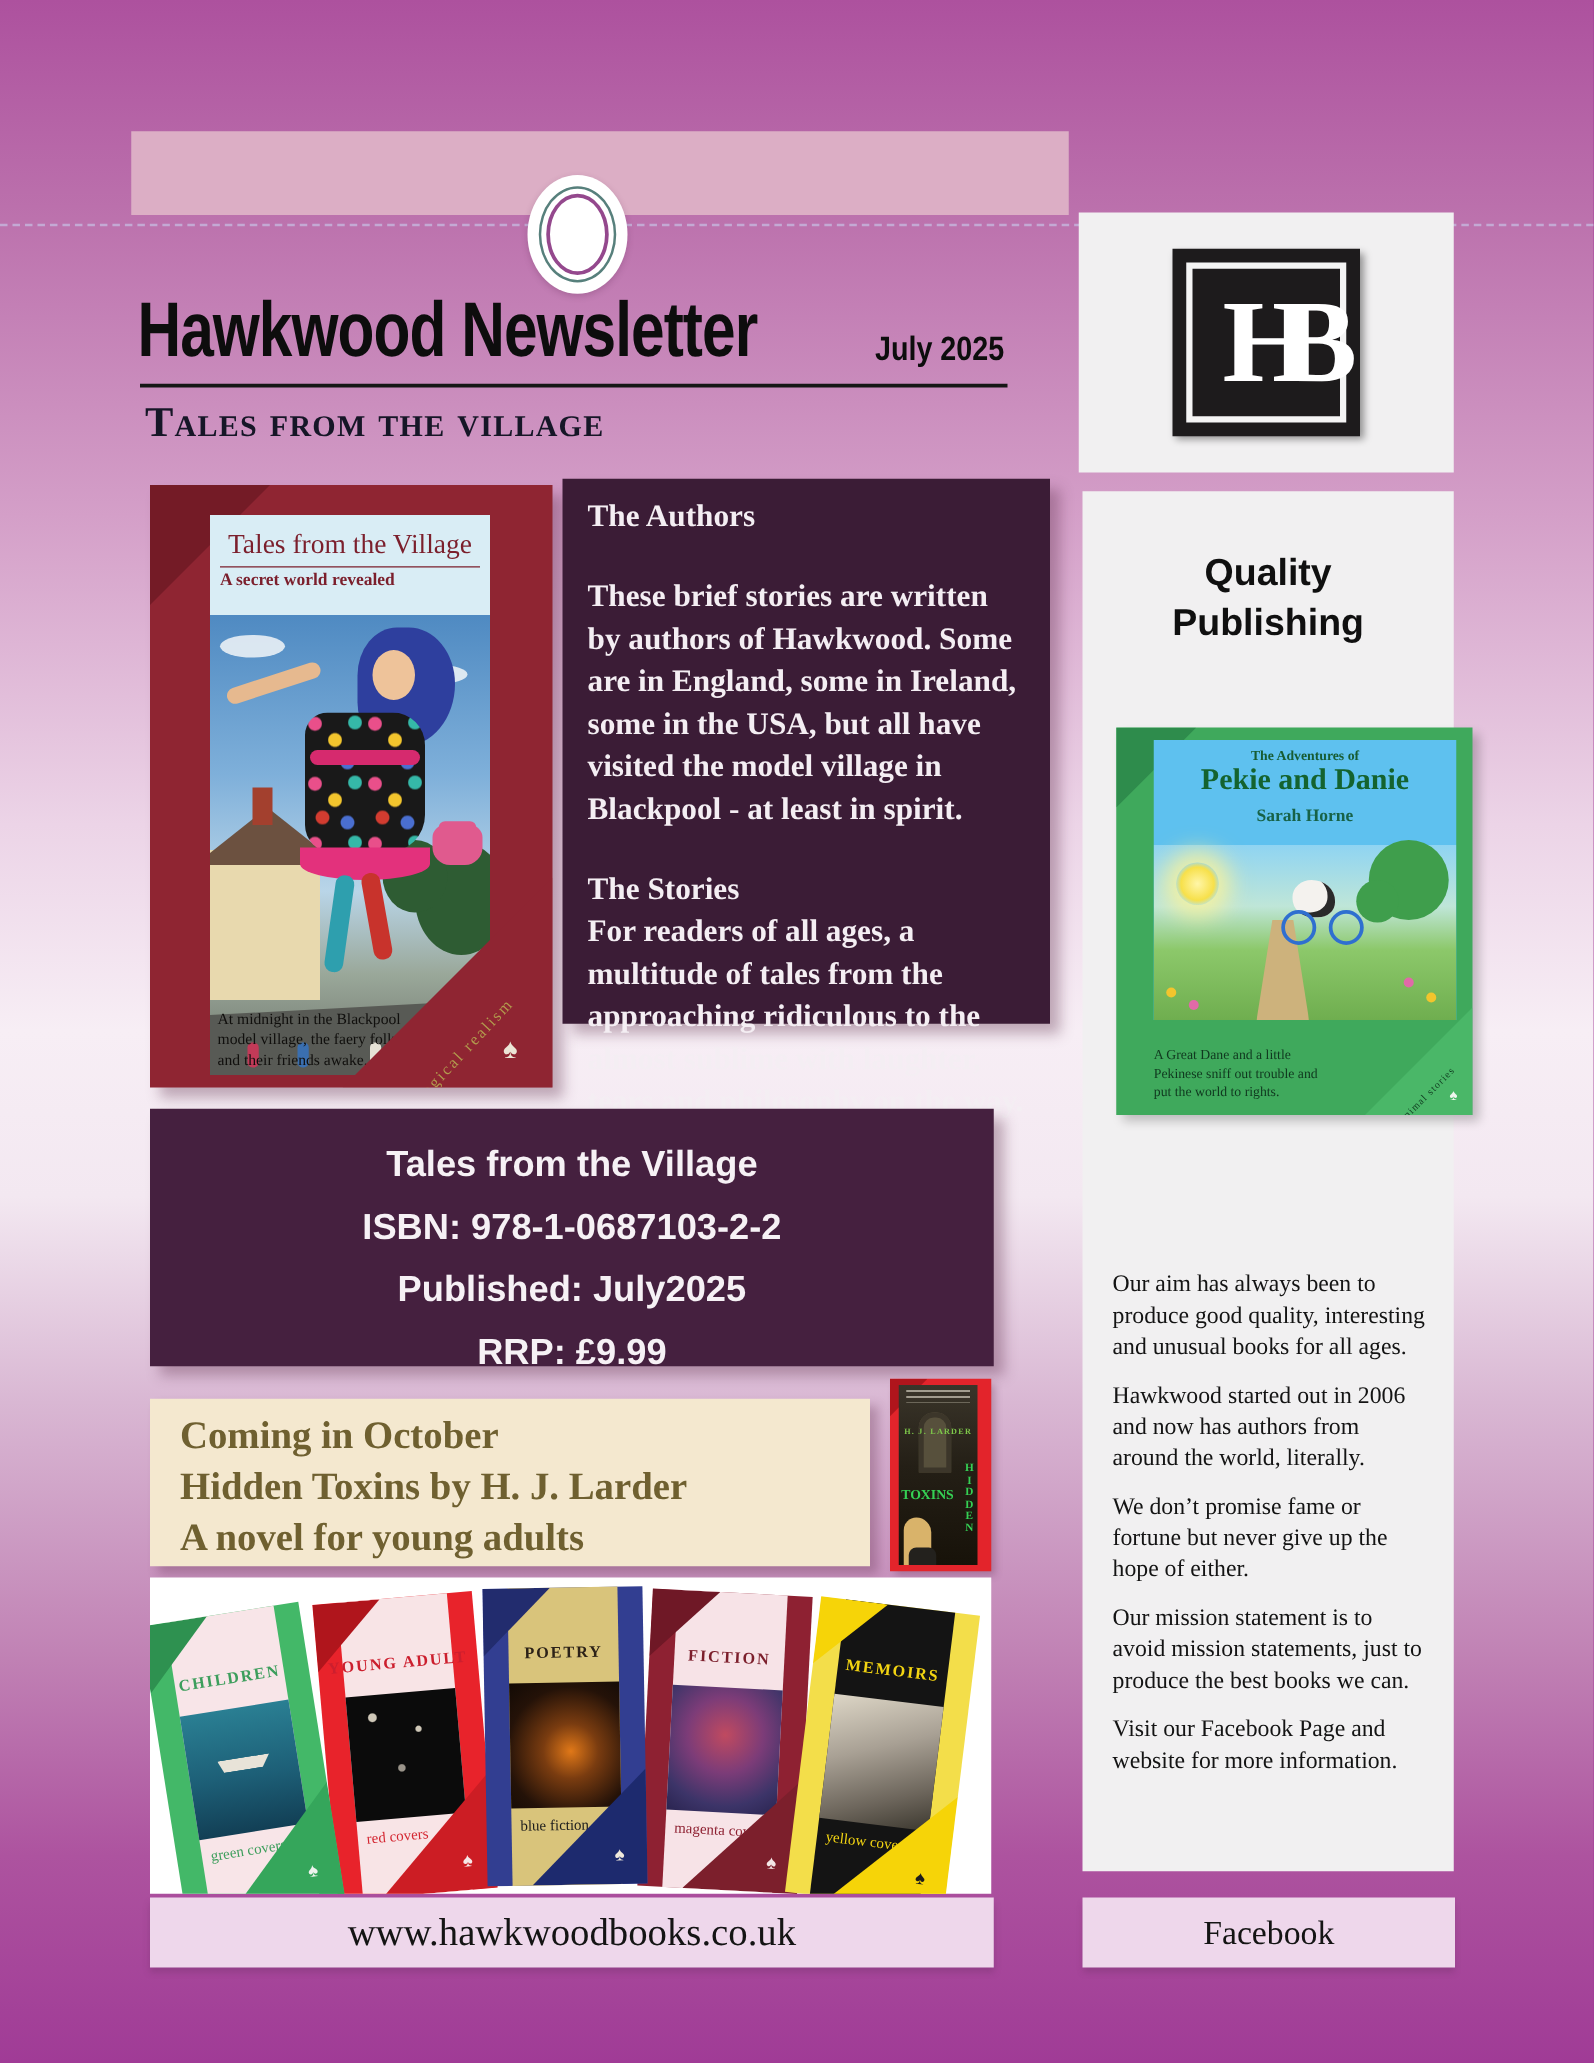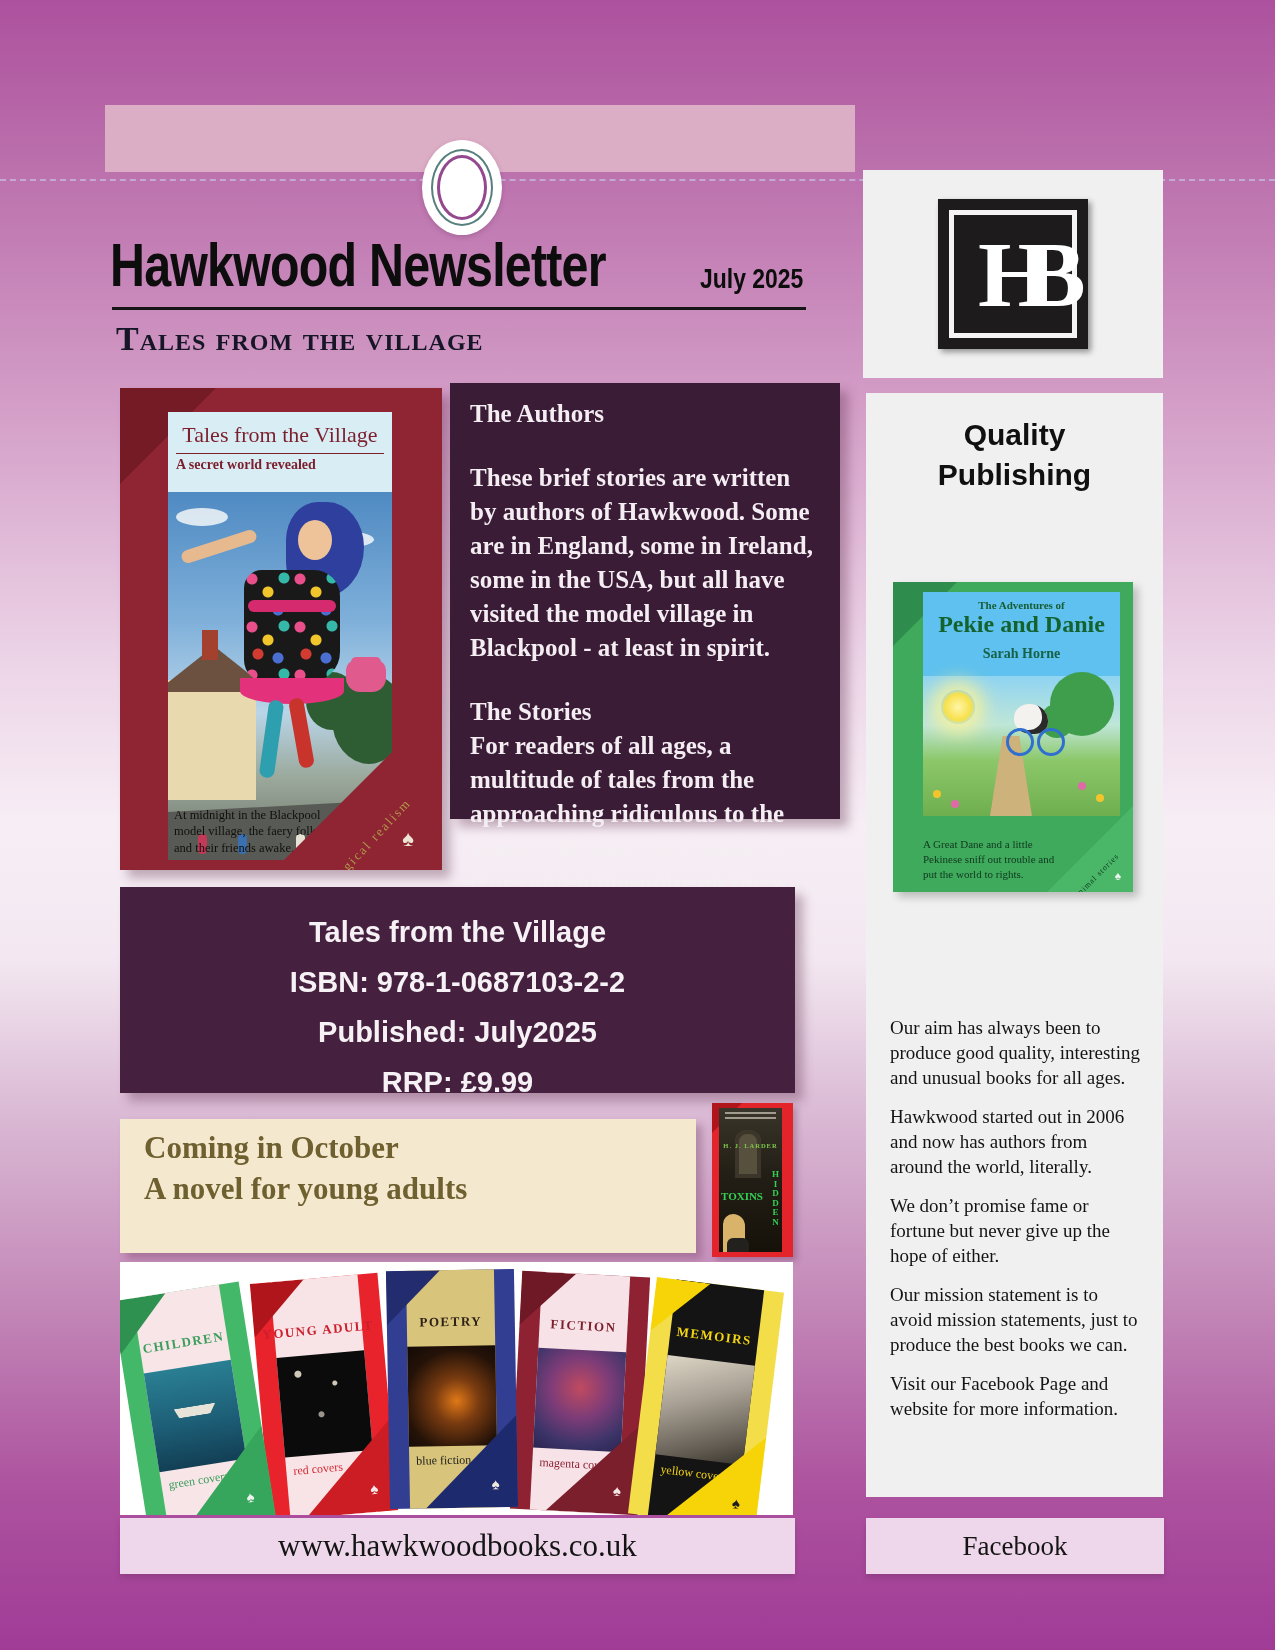--- a/index.html
+++ b/index.html
@@ -164,23 +164,23 @@
   .hbbox{left:863px;top:170px;width:300px;height:208px;background:#f1f0f1;
     display:flex;align-items:center;justify-content:center;}
   .hblogo{position:relative;width:150px;height:150px;background:#1d1b1c;
     box-shadow:3px 3px 6px rgba(0,0,0,.4);}
   .hbframe{position:absolute;inset:11px;border:5px solid #f4f4f4;}
   .hbletters{position:absolute;inset:0;display:flex;align-items:center;justify-content:center;
     font-family:"Liberation Serif",serif;font-weight:bold;font-size:94px;color:#fff;
     letter-spacing:-0.30em;padding-left:0.10em;}
   .sidepanel{left:866px;top:393px;width:297px;height:1104px;background:#f1f0f1;}
   .tagline{padding-top:22px;text-align:center;font-family:"Liberation Sans",sans-serif;
-    font-weight:bold;font-size:30px;line-height:40px;color:#101010;}
-
-  .pekie{position:absolute;left:27px;top:189px;width:240px;height:310px;background:#3fa95c;
+    font-weight:bold;font-size:30px;line-height:40px;color:#101010;margin-top:24px;}
+
+  .pekie{position:absolute;left:27px;top:189px;width:285px;height:310px;background:#3fa95c;
     box-shadow:5px 5px 8px rgba(0,0,0,.22);}
   .pekie .tri-tl{position:absolute;left:0;top:0;width:64px;height:64px;background:#2e8c4c;
     clip-path:polygon(0 0,100% 0,0 100%);}
   .pk-inner{position:absolute;left:30px;right:13px;top:10px;bottom:76px;background:#5ec1ef;overflow:hidden;}
   .pk-kicker{margin-top:7px;text-align:center;font-size:11px;font-weight:bold;color:#175c33;}
   .pk-title{text-align:center;font-size:24px;font-weight:bold;color:#14632f;}
   .pk-author{margin-top:8px;text-align:center;font-size:14px;font-weight:bold;color:#176247;}
   .pk-scene{position:absolute;left:0;right:0;bottom:0;height:140px;
     background:linear-gradient(180deg,#8fd4f2 0%,#bfe6d8 35%,#8cc86a 60%,#6fae4f 100%);}
   .pk-sun{position:absolute;left:18px;top:14px;width:34px;height:34px;border-radius:50%;
@@ -270,20 +270,21 @@
 
   <div class="abs isbnbox">
     <div>Tales from the Village</div>
     <div>ISBN: 978-1-0687103-2-2</div>
     <div>Published: July2025</div>
     <div>RRP: £9.99</div>
   </div>
 
   <div class="abs coming">
     <div>Coming in October</div>
+    <div>Hidden Toxins by H. J. Larder</div>
     <div>A novel for young adults</div>
   </div>
 
   <div class="abs toxins">
     <div class="tri-tl"></div>
     <div class="tox-inner">
       <div class="tox-quote"></div>
       <div class="tox-arch"></div>
       <div class="tox-author">H. J. LARDER</div>
       <div class="tox-across">TOXINS</div>

